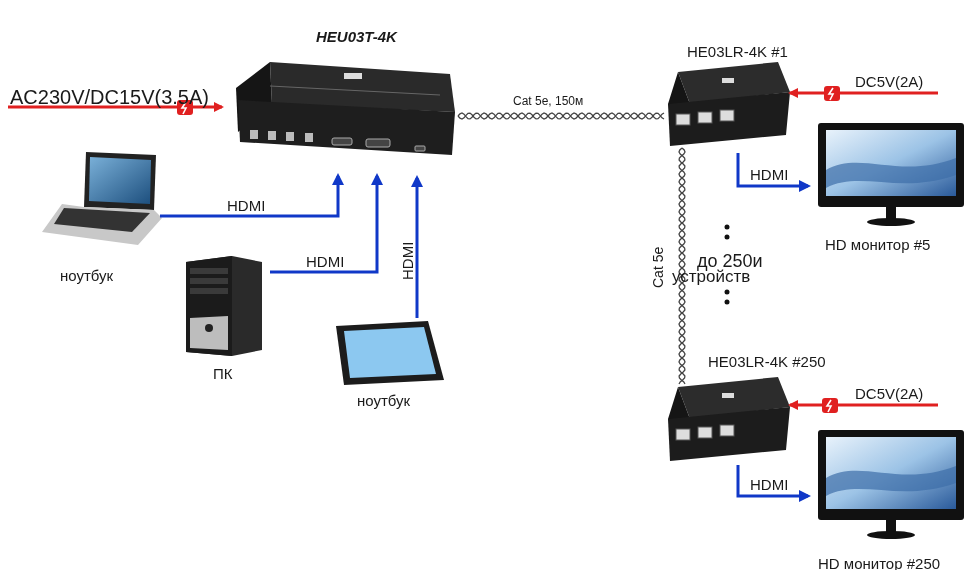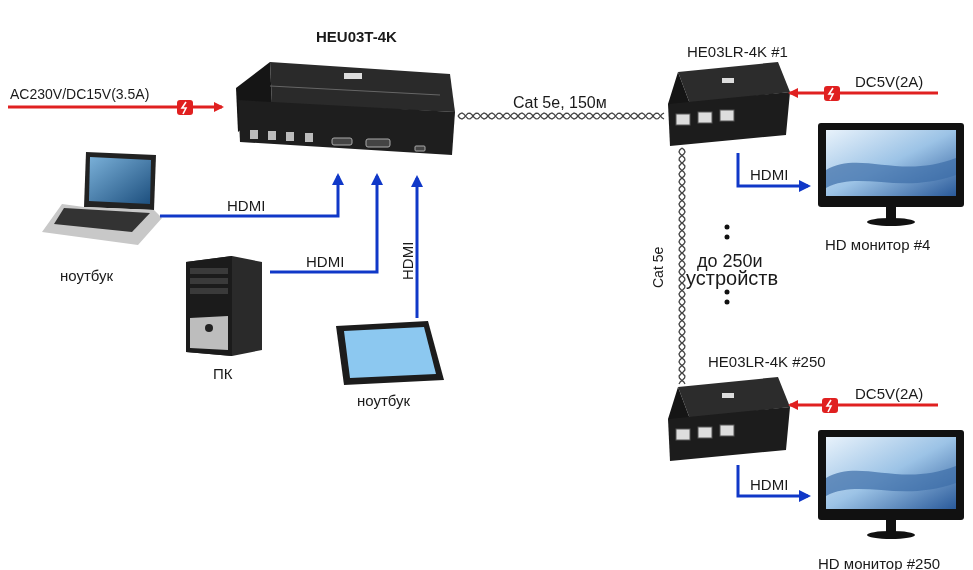--- a/index.html
+++ b/index.html
@@ -1,19 +1,19 @@
 <!DOCTYPE html>
 <html><head>
 <meta charset="utf-8">
 <style>
   html, body { margin:0; padding:0; background:#ffffff; }
   body { width:973px; height:570px; position:relative; overflow:hidden; font-family:"Liberation Sans", sans-serif; }
   #stage { position:absolute; left:0; top:0; width:973px; height:570px; }
   .lbl { position:absolute; color:#1a1a1a; font-size:15px; white-space:nowrap; }
-  .title { font-weight:bold; font-size:15px; }
+  .title { font-weight:bold; font-size:15px;font-style:italic; }
 </style>
 </head>
 <body>
 
 <div id="stage">
 <svg width="973" height="570" viewBox="0 0 973 570" style="position:absolute;left:0;top:0;">
   <defs>
     <marker id="arrRed" markerWidth="10" markerHeight="10" refX="8" refY="5" orient="auto" markerUnits="userSpaceOnUse">
       <path d="M0,0 L10,5 L0,10 z" fill="#e02020"></path>
     </marker>
@@ -143,30 +143,30 @@
   <polyline points="270,272 377,272 377,176" fill="none" stroke="#1038c8" stroke-width="3" marker-end="url(#arrBlue)"></polyline>
 
   <g>
     <path d="M336,326 L428,321 L444,380 L344,385 Z" fill="#1c1c1c"></path>
     <path d="M344,331 L424,327 L436,374 L350,378 Z" fill="#8cc8f0"></path>
   </g>
   <line x1="417" y1="318" x2="417" y2="178" stroke="#1038c8" stroke-width="3" marker-end="url(#arrBlue)"></line>
 </svg>
 
 <div class="lbl title" style="left:316px;top:28px;">HEU03T-4K</div>
-<div class="lbl" style="left:10px;top:86px;font-size:14px;">AC230V/DC15V(3.5A)</div>
-<div class="lbl" style="left:513px;top:94px;font-size:16px;">Cat 5e, 150м</div>
+<div class="lbl" style="left:10px;top:86px;font-size:20px;">AC230V/DC15V(3.5A)</div>
+<div class="lbl" style="left:513px;top:94px;font-size:12px;">Cat 5e, 150м</div>
 
 <div class="lbl" style="left:687px;top:43px;text-align:center;">HE03LR-4K #1</div>
 <div class="lbl" style="left:855px;top:73px;">DC5V(2A)</div>
 <div class="lbl" style="left:750px;top:166px;">HDMI</div>
-<div class="lbl" style="left:825px;top:236px;">HD монитор #4</div>
+<div class="lbl" style="left:825px;top:236px;">HD монитор #5</div>
 
 <div class="lbl" style="left:697px;top:251px;font-size:18px;">до  250и</div>
-<div class="lbl" style="left:686px;top:267px;font-size:20px;">устройств</div>
+<div class="lbl" style="left:672px;top:267px;font-size:17px;">устройств</div>
 <div class="lbl" style="left:650px;top:262px;font-size:14px;transform:rotate(-90deg);transform-origin:left top;top:288px;">Cat 5e</div>
 
 <div class="lbl" style="left:696px;top:353px;margin-left:12px;">HE03LR-4K  #250</div>
 <div class="lbl" style="left:855px;top:385px;">DC5V(2A)</div>
 <div class="lbl" style="left:750px;top:476px;">HDMI</div>
 <div class="lbl" style="left:818px;top:555px;">HD монитор #250</div>
 
 <div class="lbl" style="left:227px;top:197px;">HDMI</div>
 <div class="lbl" style="left:306px;top:253px;">HDMI</div>
 <div class="lbl" style="left:399px;top:280px;transform:rotate(-90deg);transform-origin:left top;">HDMI</div>

